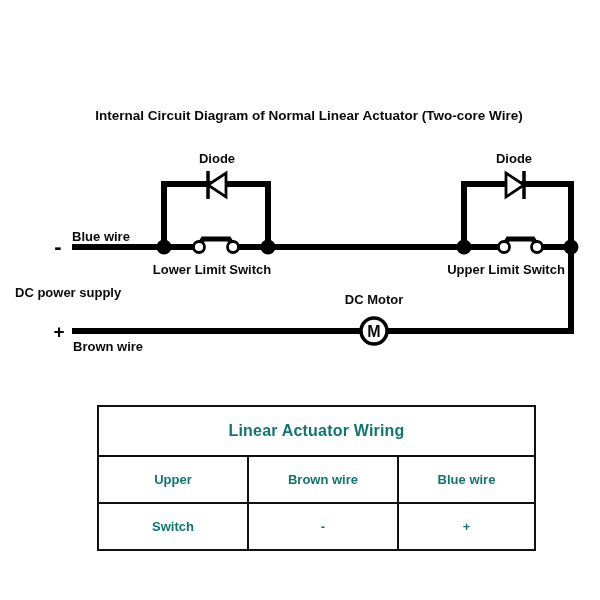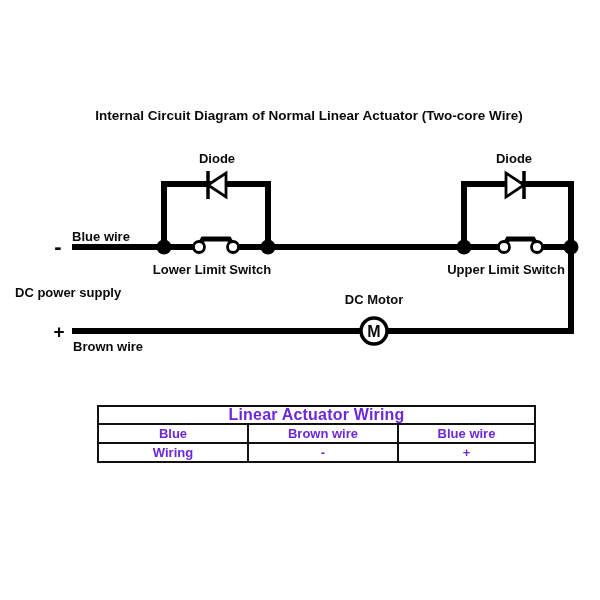--- a/index.html
+++ b/index.html
@@ -25,25 +25,25 @@
     width: 100%;
     border-collapse: collapse;
     table-layout: fixed;
     background: #fff;
   }
   table.wiring td {
     border: 2px solid #111;
     text-align: center;
     vertical-align: middle;
     font-weight: bold;
-    color: #6d28d9;
+    color: #0f766e;
     font-size: 13px;
     height: 19px;
     line-height: 1;
-    padding: 0;
+    padding: 16px;
   }
   table.wiring td.table-title {
     font-size: 16px;
     height: 18px;
     letter-spacing: 0.2px;
   }
 </style>
 </head>
 <body>
 
@@ -116,26 +116,26 @@
       <colgroup>
         <col style="width:150px">
         <col style="width:150px">
         <col style="width:137px">
       </colgroup>
       <tbody>
         <tr>
           <td class="table-title" colspan="3">Linear Actuator Wiring</td>
         </tr>
         <tr>
-          <td>Blue</td>
+          <td>Upper</td>
           <td>Brown wire</td>
           <td>Blue wire</td>
         </tr>
         <tr>
-          <td>Wiring</td>
+          <td>Switch</td>
           <td>-</td>
           <td>+</td>
         </tr>
       </tbody>
     </table>
   </div>
 
 </div>
 
 </body></html>

